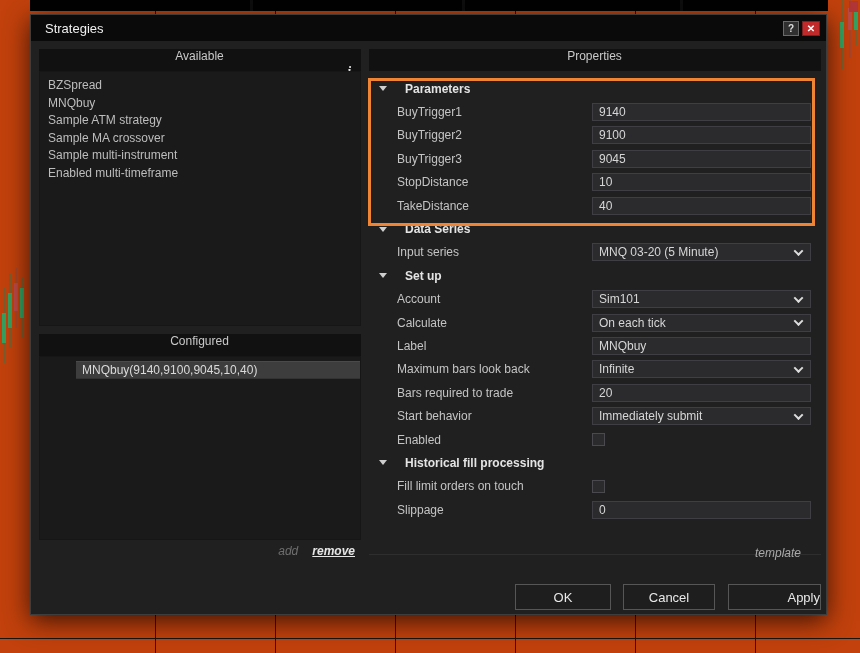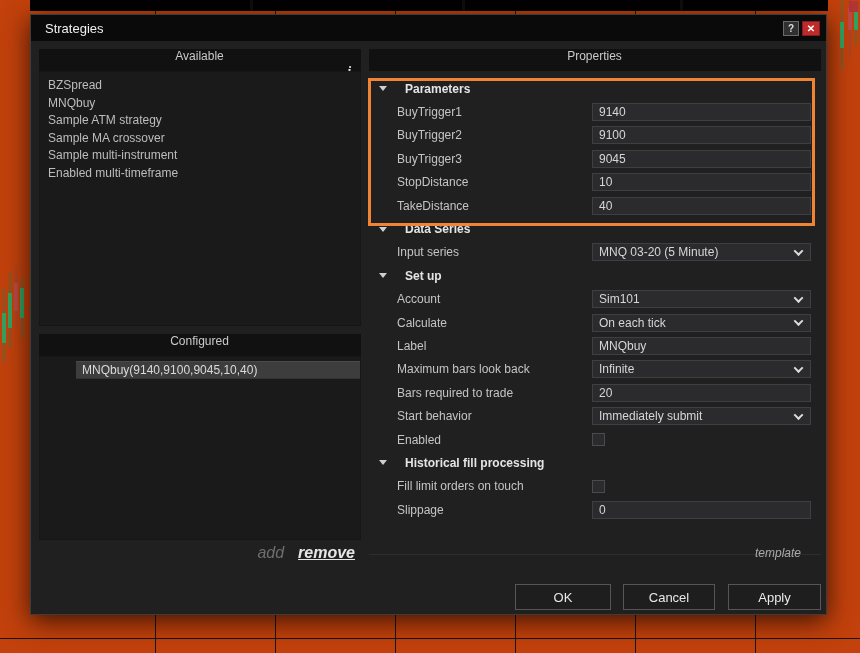--- a/index.html
+++ b/index.html
@@ -32,21 +32,21 @@
   .info-i{margin-left:auto;font-family:"Liberation Serif",serif;font-style:italic;
     font-weight:bold;font-size:13px;color:#e3e3e3;}
 
   .listbox{position:absolute;background:#1a1a1a;border:1px solid #161616;font-size:12px;color:#bdbdbd;}
   .av-list{padding-top:5px;}
   .list-item{padding-left:8px;line-height:17.6px;white-space:nowrap;}
   .cfg-item{margin-top:4px;height:18px;line-height:17px;padding-left:6px;background:#3d3d3d;
     color:#dadada;border-top:1px solid #4a4a4a;border-bottom:1px solid #333;margin-left:36px;}
 
   .addremove{position:absolute;left:8px;top:529px;width:322px;display:flex;justify-content:flex-end;
-    gap:14px;font-size:16px;font-style:italic;padding-right:6px;}
+    gap:14px;font-size:12px;font-style:italic;padding-right:6px;}
   .add-link{color:#6e6e6e;}
   .remove-link{color:#e6e6e6;font-weight:bold;text-decoration:underline;}
 
   .prop-grid{position:absolute;left:338px;top:56px;width:452px;height:484px;padding-top:6px;
     overflow:hidden;border-bottom:1px solid #2e2e2e;}
   .sec{display:flex;align-items:center;height:23.4px;padding-left:10px;gap:18px;}
   .tri{width:0;height:0;border-left:4px solid transparent;border-right:4px solid transparent;
     border-top:5px solid #cfcfcf;}
   .sec-title{font-size:12px;font-weight:bold;color:#e4e4e4;}
   .prow{display:flex;align-items:center;height:23.4px;padding-right:10px;}
@@ -61,21 +61,21 @@
   .template-link{position:absolute;left:338px;top:531px;width:452px;text-align:right;
     padding-right:20px;font-size:12px;font-style:italic;color:#aaa;}
 
   .highlight{position:absolute;left:337px;top:63px;width:447px;height:148px;
     border:3px solid #ee8434;pointer-events:none;z-index:30;}
 
   .btn{position:absolute;top:569px;height:26px;background:#1e1e1e;border:1px solid #565656;
     color:#e9e9e9;font-size:13px;font-family:inherit;}
   .btn-ok{left:484px;width:96px;}
   .btn-cancel{left:592px;width:92px;}
-  .btn-apply{left:697px;width:93px;}
+  .btn-apply{left:697px;width:93px;text-align:right;}
 </style>
 </head>
 <body>
 
 <div class="screen">
 
   <div class="vline" style="left:155px"></div>
   <div class="vline" style="left:275px"></div>
   <div class="vline" style="left:395px"></div>
   <div class="vline" style="left:515px"></div>

